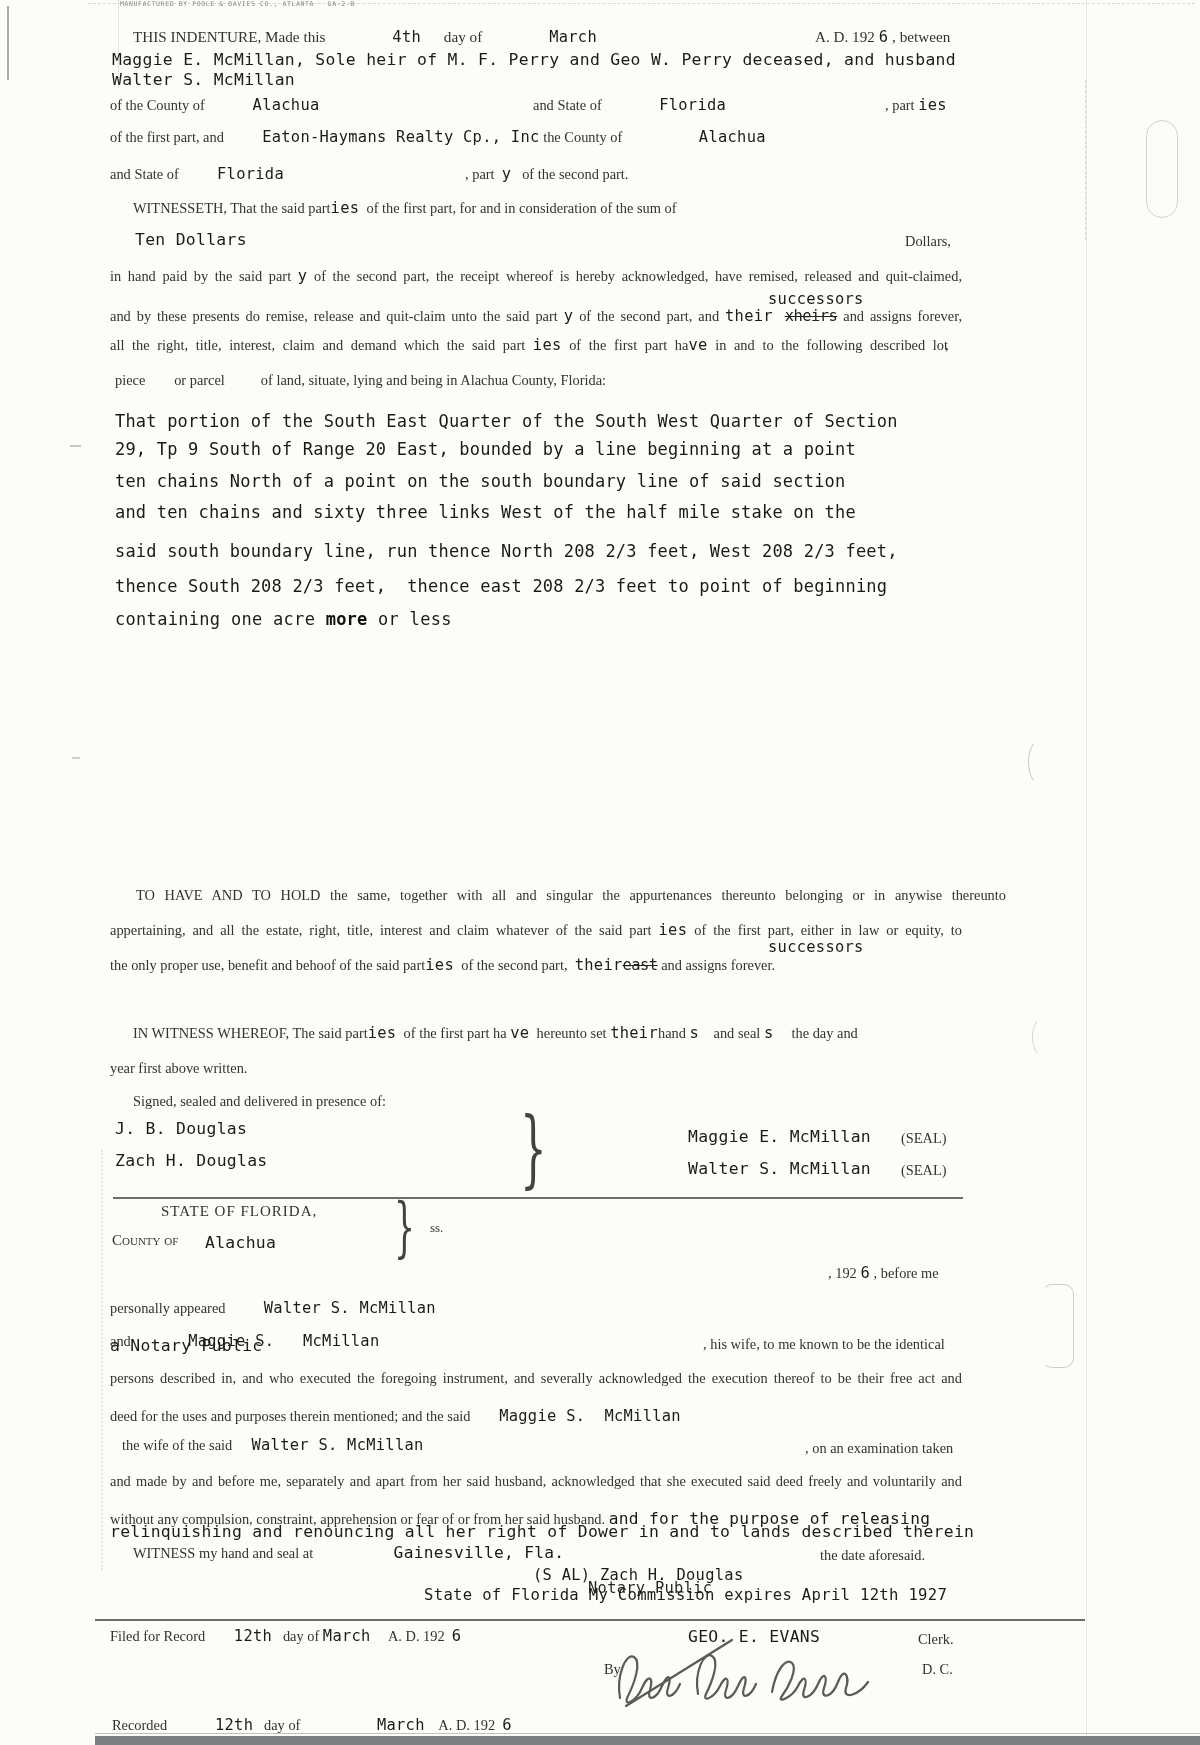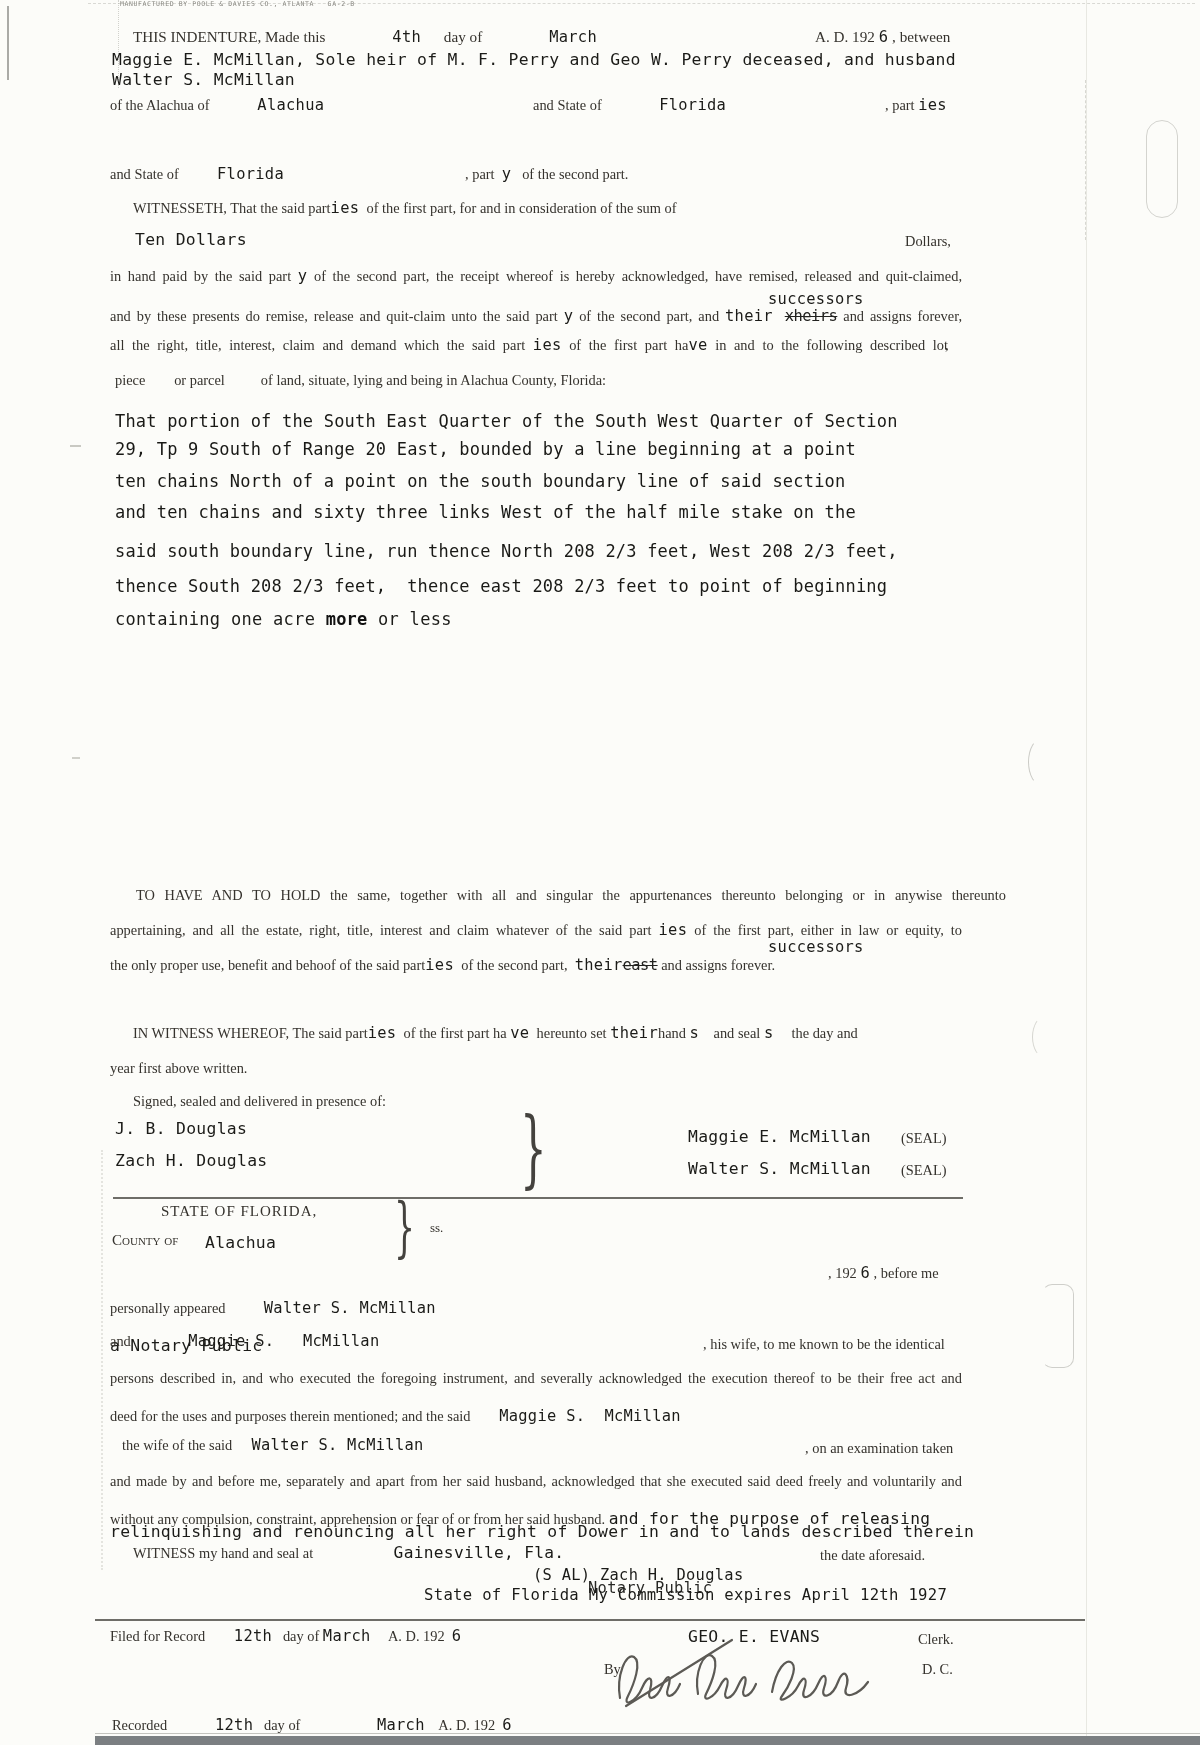--- a/index.html
+++ b/index.html
@@ -44,23 +44,24 @@
   <div class="mark" style="left:1085px;top:80px;height:160px;border-left:1px dashed #cfcfc8;opacity:.8;"></div>
   <div class="mark" style="left:1146px;top:120px;width:30px;height:96px;border:1.4px solid #c9c9c4;border-radius:16px;opacity:.8;"></div>
   <div class="mark" style="left:1028px;top:738px;width:26px;height:46px;border:1.4px solid transparent;border-left-color:#c6c6c1;border-radius:50%;opacity:.9;"></div>
   <div class="mark" style="left:1032px;top:1016px;width:24px;height:40px;border:1.4px solid transparent;border-left-color:#ccccc6;border-radius:50%;opacity:.8;"></div>
   <div class="mark" style="left:1042px;top:1284px;width:30px;height:82px;border:1.4px solid #c8c8c3;border-left-color:transparent;border-radius:10px;opacity:.85;"></div>
 
   <div class="ln" style="left:133px;top:27px;font-size:15.2px;"><span class="sg-p">THIS INDENTURE, Made this</span><span class="sg-t">       4th</span><span class="sg-p">      day of</span><span class="sg-t">       March</span></div>
   <div class="ln" style="left:815px;top:27px;font-size:15.2px;"><span class="sg-p">A. D. 192 </span><span class="sg-t">6</span><span class="sg-p"> , between</span></div>
   <div class="ln mono big" style="left:112px;top:50px;">Maggie E. McMillan, Sole heir of M. F. Perry and Geo W. Perry deceased, and husband</div>
   <div class="ln mono big" style="left:112px;top:70px;">Walter S. McMillan</div>
-  <div class="ln" style="left:110px;top:96px;"><span class="sg-p">of the Alachua of</span><span class="sg-t">     Alachua</span></div>
+  <div class="ln" style="left:110px;top:96px;"><span class="sg-p">of the County of</span><span class="sg-t">     Alachua</span></div>
   <div class="ln" style="left:533px;top:96px;"><span class="sg-p">and State of</span><span class="sg-t">      Florida</span></div>
   <div class="ln" style="left:885px;top:96px;"><span class="sg-p">, part </span><span class="sg-t">ies</span></div>
+  <div class="ln" style="left:110px;top:128px;"><span class="sg-p">of the first part, and</span><span class="sg-t">    Eaton-Haymans Realty Cp., Inc</span><span class="sg-p"> the County of</span><span class="sg-t">        Alachua</span></div>
   <div class="ln" style="left:110px;top:165px;"><span class="sg-p">and State of</span><span class="sg-t">    Florida</span></div>
   <div class="ln" style="left:465px;top:165px;"><span class="sg-p">, part  </span><span class="sg-t">y</span><span class="sg-p">   of the second part.</span></div>
 
   <div class="ln" style="left:133px;top:199px;"><span class="sg-p">WITNESSETH, That the said part</span><span class="sg-t">ies</span><span class="sg-p">  of the first part, for and in consideration of the sum of</span></div>
   <div class="ln mono big" style="left:135px;top:230px;">Ten Dollars</div>
   <div class="ln" style="left:905px;top:232px;">Dollars,</div>
   <div class="ln j" style="left:110px;top:267px;width:852px;"><span class="sg-p">in hand paid by the said part </span><span class="sg-t">y</span><span class="sg-p"> of the second part, the receipt whereof is hereby acknowledged, have remised, released and quit-claimed,</span></div>
   <div class="ln mono" style="left:768px;top:290px;">successors</div>
   <div class="ln j" style="left:110px;top:307px;width:852px;"><span class="sg-p">and by these presents do remise, release and quit-claim unto the said part </span><span class="sg-t">y</span><span class="sg-p"> of the second part, and </span><span class="sg-t">their </span><span class="sg-s">xheirs</span><span class="sg-p"> and assigns forever,</span></div>
   <div class="ln j" style="left:110px;top:336px;width:838px;"><span class="sg-p">all the right, title, interest, claim and demand which the said part </span><span class="sg-t">ies</span><span class="sg-p"> of the first part ha</span><span class="sg-t">ve</span><span class="sg-p"> in and to the following described lot</span></div>

